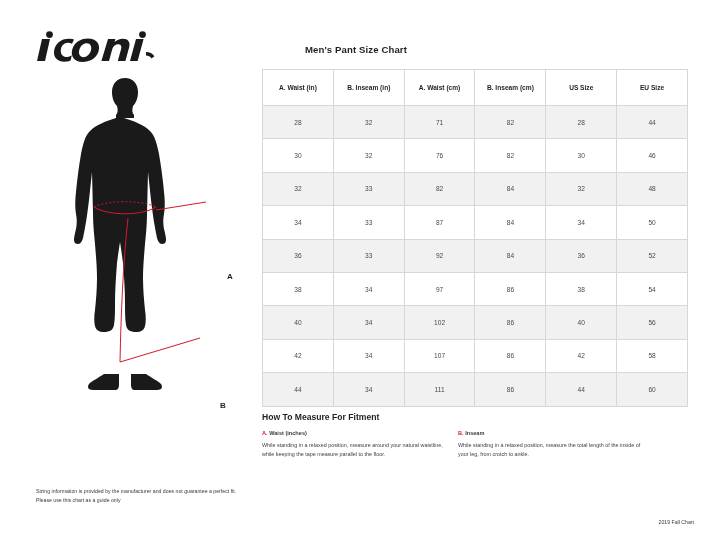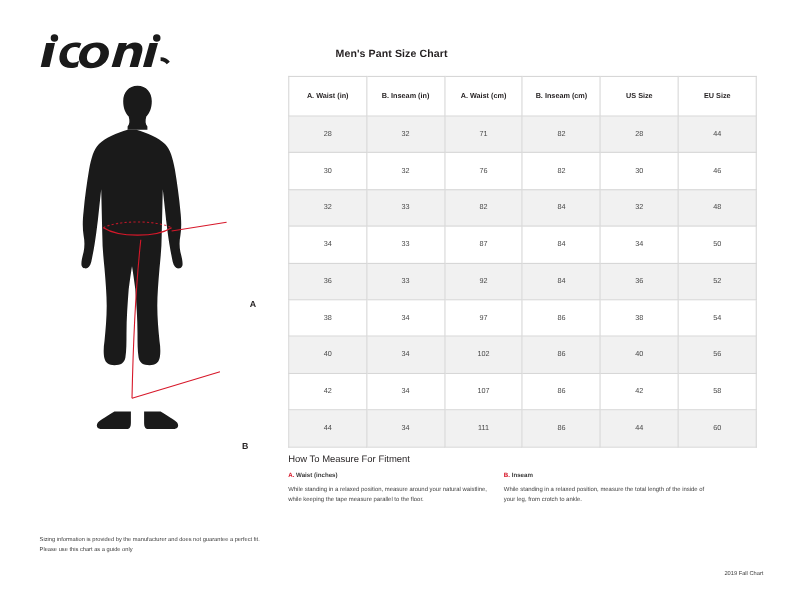--- a/index.html
+++ b/index.html
@@ -118,21 +118,21 @@
   }
   table.size-table tbody tr:nth-child(even) td {
     background: #ffffff;
   }
 
   .howto-title {
     position: absolute;
     left: 0;
     top: 412px;
     font-size: 8.6px;
-    font-weight: normal;
+    font-weight: bold;
     color: #231f20;
   }
   .howto {
     position: absolute;
     top: 429px;
     width: 190px;
     font-size: 5.4px;
     line-height: 1.72;
     color: #3a3a3a;
   }

